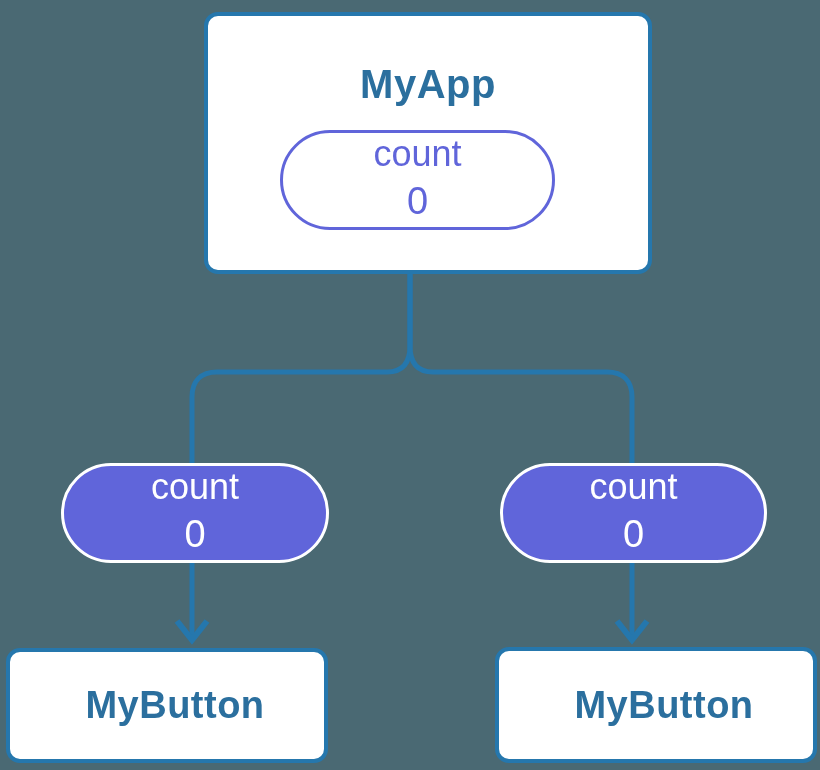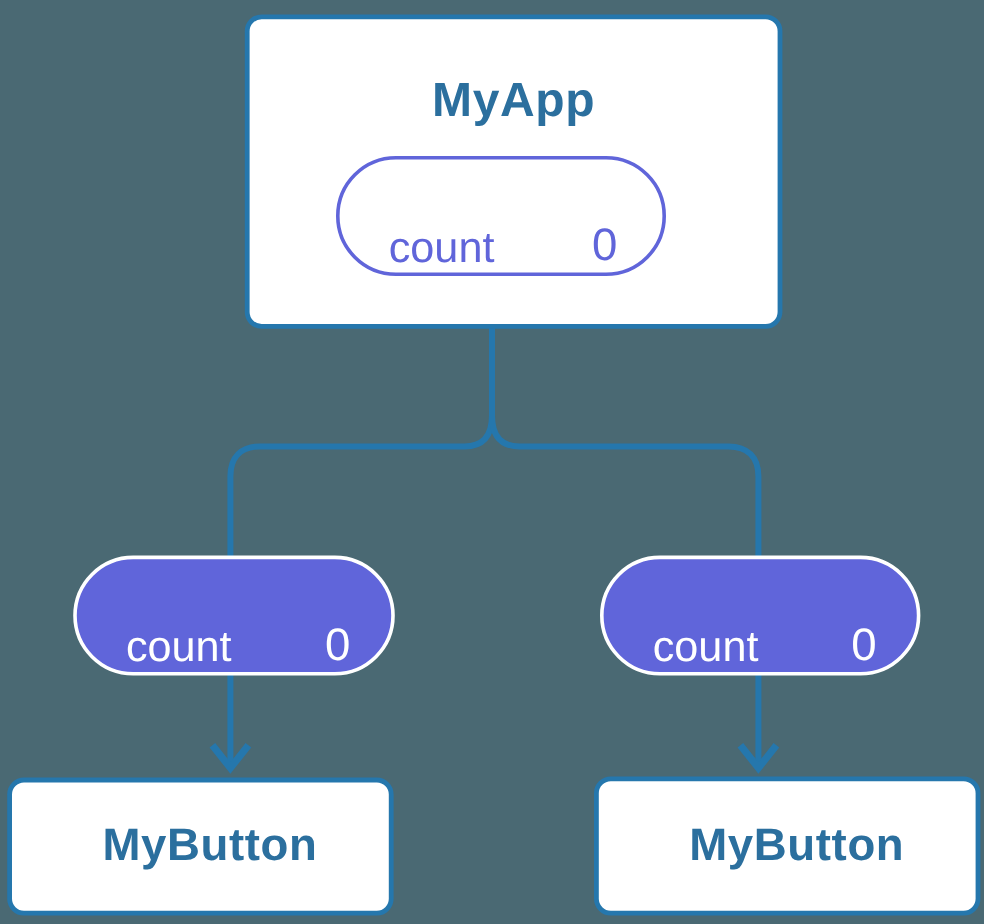--- a/index.html
+++ b/index.html
@@ -61,23 +61,24 @@
     display: flex;
     align-items: center;
     justify-content: center;
     padding-left: 16px;
   }
   .child-card .component-title { font-size: 38px; }
   .pill {
     position: absolute;
     border-radius: 999px;
     display: flex;
-    align-items: flex-end;
+    align-items: center;
     overflow: hidden;
     font-size: 36px;
+    flex-direction: column;
   }
   .pill .cell {
     display: flex;
     align-items: center;
     justify-content: center;
     white-space: nowrap;
   }
   .pill .cell-label { width: 170px; flex: none; }
   .pill .cell-value { flex: 1; font-size: 38px; }
   .pill .pill-divider { width: 3px; flex: none; background: currentColor; }

